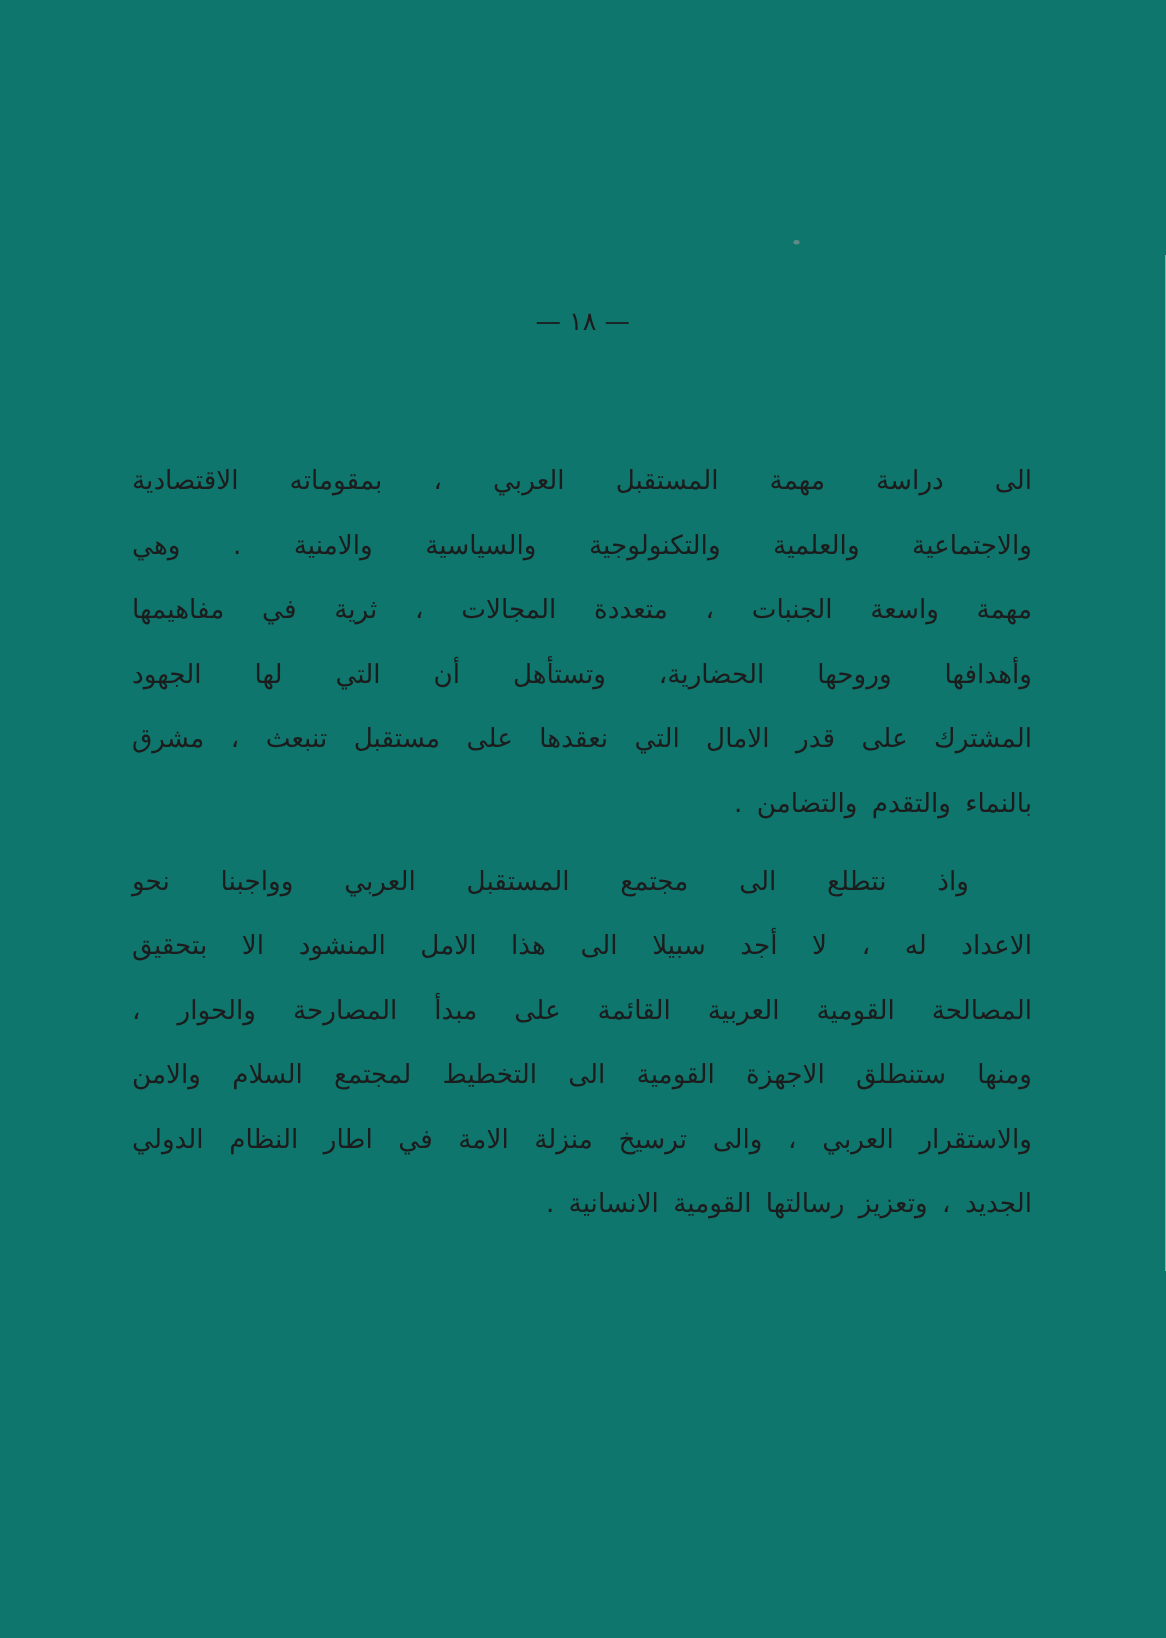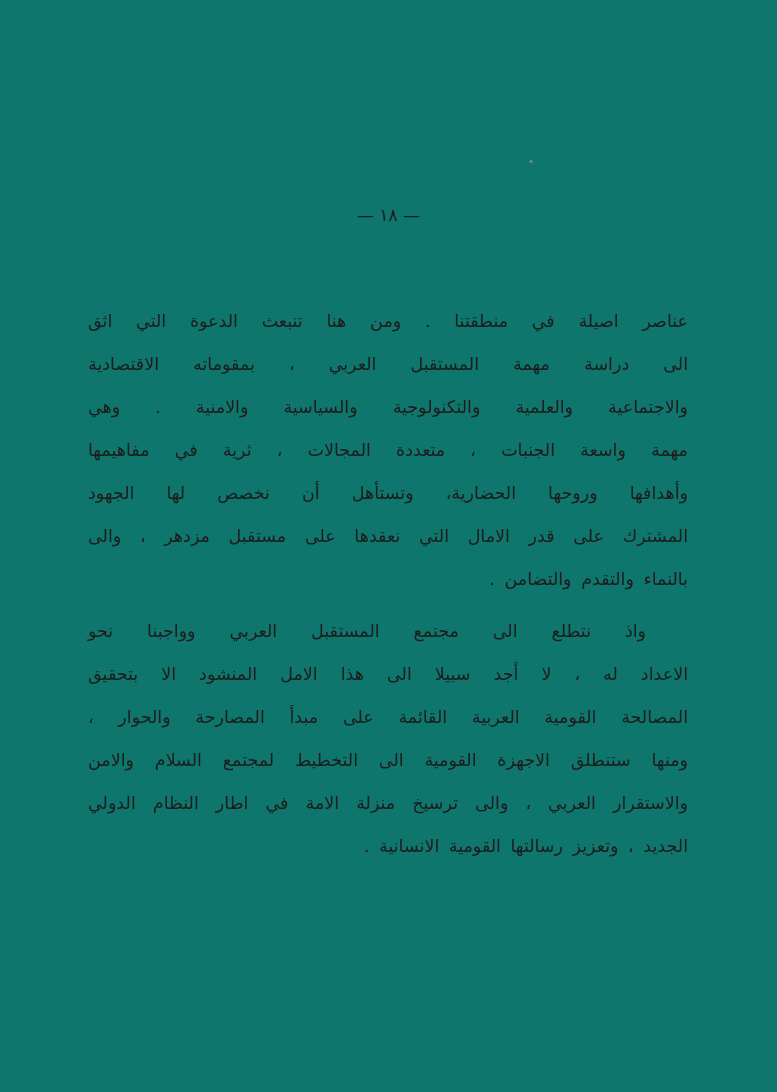--- a/index.html
+++ b/index.html
@@ -70,26 +70,25 @@
 
 <div class="page">
 
   <div class="scan-speck"></div>
 
   <div class="page-number">— ١٨ —</div>
 
   <div class="text-block">
 
     <div class="paragraph">
-      <div class="line">عناصر اصيلة في منطقتنا . ومن هنا تنبعث الدعوة التي اثق</div>
       <div class="line">الى دراسة مهمة المستقبل العربي ، بمقوماته الاقتصادية</div>
       <div class="line">والاجتماعية والعلمية والتكنولوجية والسياسية والامنية . وهي</div>
       <div class="line">مهمة واسعة الجنبات ، متعددة المجالات ، ثرية في مفاهيمها</div>
-      <div class="line">وأهدافها وروحها الحضارية، وتستأهل أن نخصص لها الجهود</div>
-      <div class="line">المشترك على قدر الامال التي نعقدها على مستقبل مزدهر ، والى</div>
+      <div class="line">وأهدافها وروحها الحضارية، وتستأهل أن التي لها الجهود</div>
+      <div class="line">المشترك على قدر الامال التي نعقدها على مستقبل تنبعث ، مشرق</div>
       <div class="line last">بالنماء والتقدم والتضامن .</div>
     </div>
 
     <div class="paragraph">
       <div class="line indent">واذ نتطلع الى مجتمع المستقبل العربي وواجبنا نحو</div>
       <div class="line">الاعداد له ، لا أجد سبيلا الى هذا الامل المنشود الا بتحقيق</div>
       <div class="line">المصالحة القومية العربية القائمة على مبدأ المصارحة والحوار ،</div>
       <div class="line">ومنها ستنطلق الاجهزة القومية الى التخطيط لمجتمع السلام والامن</div>
       <div class="line">والاستقرار العربي ، والى ترسيخ منزلة الامة في اطار النظام الدولي</div>
       <div class="line last">الجديد ، وتعزيز رسالتها القومية الانسانية .</div>

